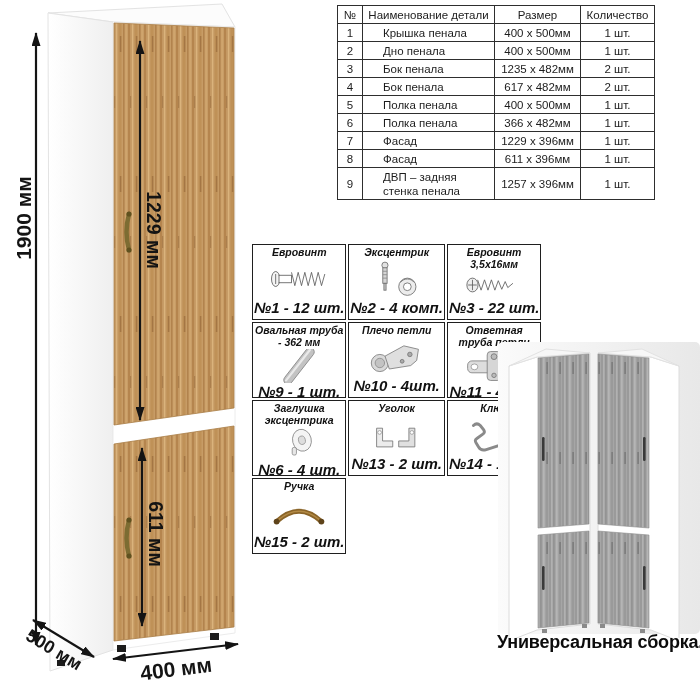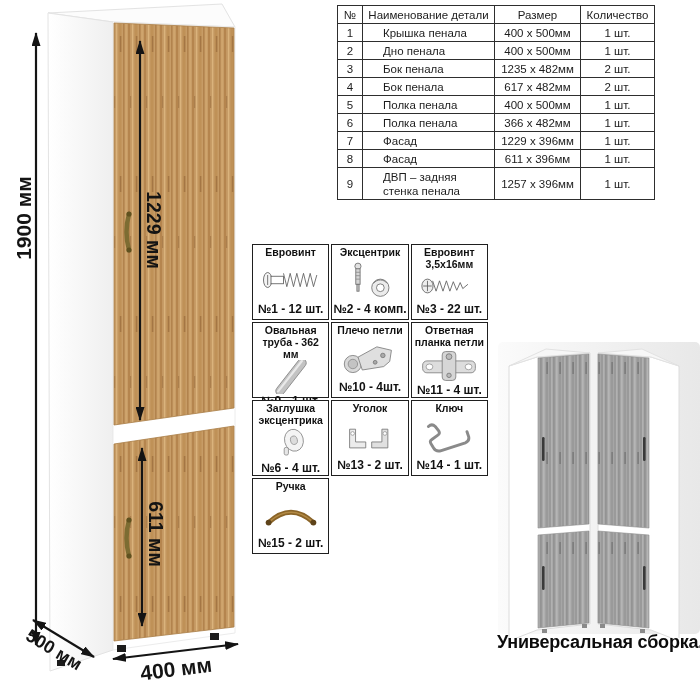--- a/index.html
+++ b/index.html
@@ -7,26 +7,26 @@
           font-family:"Liberation Sans",sans-serif;color:#111;}
   .cabinet-svg{position:absolute;left:0;top:0;}
   
   .parts{position:absolute;left:337px;top:5px;width:317px;border-collapse:collapse;
          table-layout:fixed;font-size:11.5px;line-height:1.22;color:#1c1c1c;background:#fff;}
   .parts td,.parts th{border:1.4px solid #2e2e2e;padding:1.5px 3px;text-align:center;
          vertical-align:middle;font-weight:normal;overflow:hidden;}
   .parts .name{text-align:left;padding-left:20px;}
   
   .hw-grid{position:absolute;left:252px;top:244px;width:236px;display:grid;
-           grid-template-columns:repeat(3,1fr);grid-auto-rows:76px;gap:2px;}
+           grid-template-columns:repeat(3,1fr);grid-auto-rows:76px;gap:2px;font-style:italic;}
   .hw-cell{border:1.6px solid #1f1f1f;background:#fff;display:flex;flex-direction:column;
            align-items:center;justify-content:space-between;padding:2px 1px;box-sizing:border-box;}
   .hw-title{font-weight:bold;font-size:10.5px;line-height:1.12;text-align:center;}
   .hw-icon{flex:1;display:flex;align-items:center;justify-content:center;}
-  .hw-count{font-weight:bold;font-size:12px;margin-bottom:1px;white-space:nowrap;}
+  .hw-count{font-weight:bold;font-size:15px;margin-bottom:1px;white-space:nowrap;}
   
   .assembly-svg{position:absolute;left:488px;top:338px;}
   .assembly-caption{position:absolute;left:497px;top:632px;width:203px;font-weight:bold;
            font-size:18px;letter-spacing:-0.2px;color:#0c0c0c;white-space:nowrap;}
 </style>
 </head>
 <body>
 
 <div class="canvas">
 
@@ -223,21 +223,21 @@
           <circle cx="16" cy="28" r="5.5" fill="#c3c3c3" stroke="#8e8e8e"></circle>
           <path d="M22,20 L44,8 L61,12 L59,25 L52,31 L27,35 Z" fill="#dfdfdf" stroke="#7e7e7e"></path>
           <circle cx="51" cy="18" r="2.6" fill="#aaaaaa" stroke="#777777"></circle>
           <circle cx="42" cy="26" r="2.2" fill="#aaaaaa" stroke="#777777"></circle>
         </svg>
       </div>
       <div class="hw-count">№10 - 4шт.</div>
     </div>
 
     <div class="hw-cell">
-      <div class="hw-title">Ответная планка петли</div>
+      <div class="hw-title">Ответная труба петли</div>
       <div class="hw-icon">
         <svg width="62" height="34" viewBox="0 0 72 40">
           <rect x="5" y="14" width="62" height="14" rx="5" fill="#dddddd" stroke="#7e7e7e"></rect>
           <rect x="28" y="3" width="16" height="34" rx="4" fill="#d6d6d6" stroke="#7e7e7e"></rect>
           <ellipse cx="13" cy="21" rx="4" ry="3.4" fill="#ffffff" stroke="#999999"></ellipse>
           <ellipse cx="59" cy="21" rx="4" ry="3.4" fill="#ffffff" stroke="#999999"></ellipse>
           <circle cx="36" cy="9" r="3.4" fill="#bbbbbb" stroke="#777777"></circle>
           <circle cx="36" cy="31" r="2.6" fill="#bbbbbb" stroke="#777777"></circle>
         </svg>
       </div>

